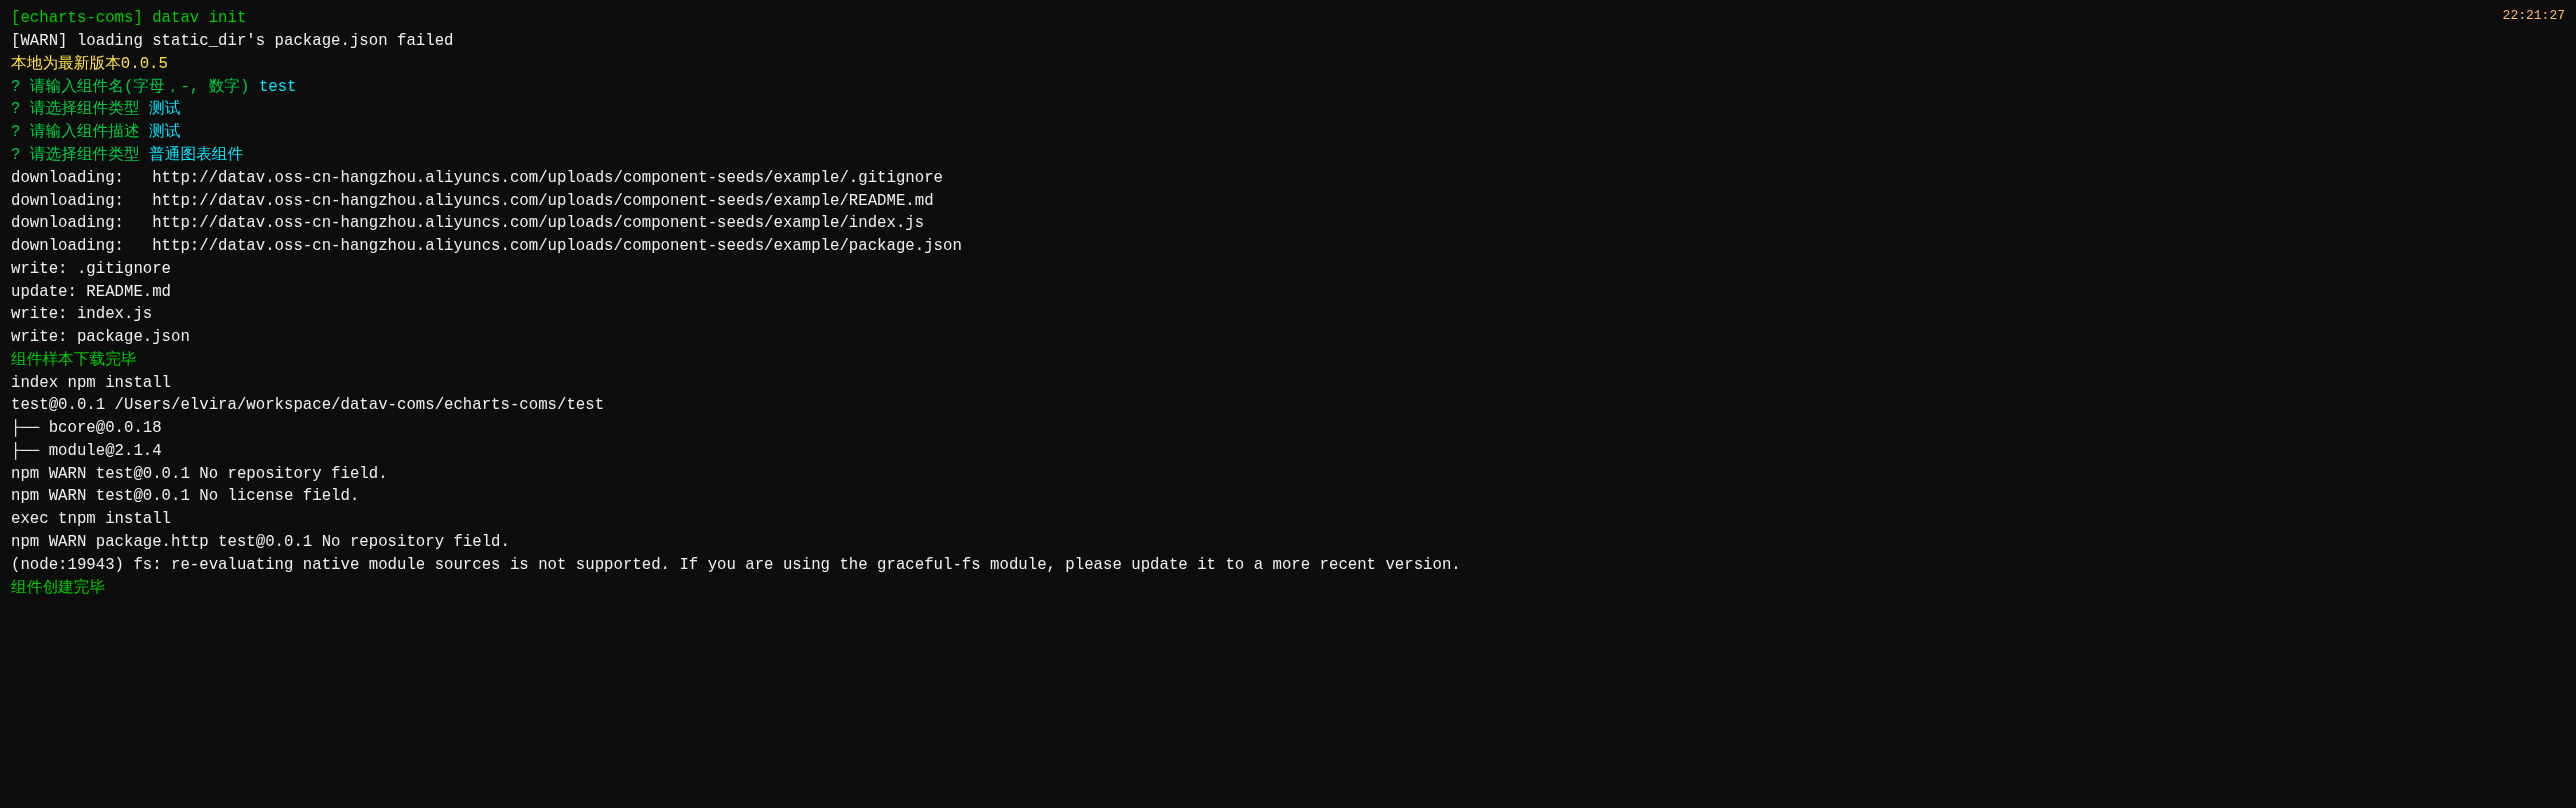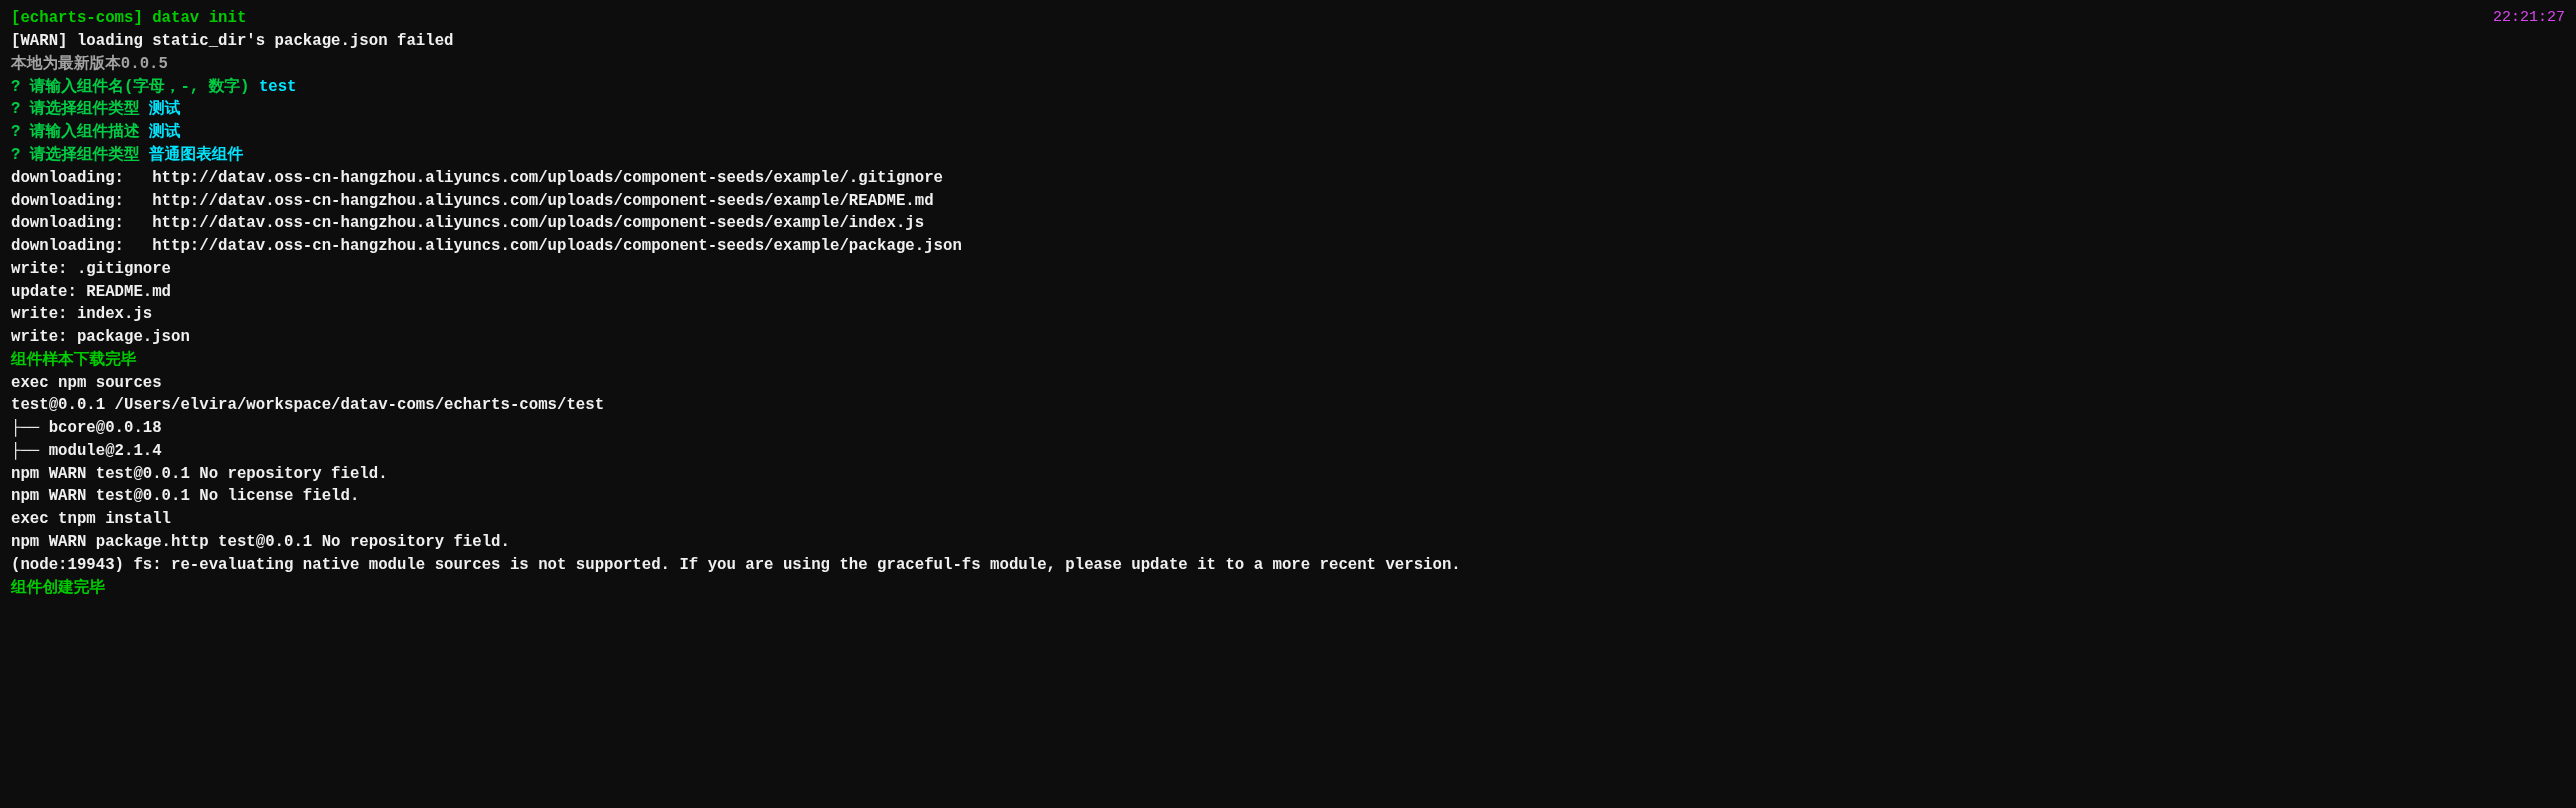--- a/index.html
+++ b/index.html
@@ -20,29 +20,28 @@
     }
     .terminal {
       width: 100%;
       height: 100%;
       position: relative;
     }
     .time-display {
       position: absolute;
       top: 0;
       right: 0;
-      color: #d946ef;
-      font-size: 15px;
+      color: #fdba74;
+      font-size: 13px;
     }
     .line {
       white-space: pre;
-      font-weight: bold;
     }
     .green { color: #00cc00; }
-    .orange { color: #a3a3a3; }
+    .orange { color: #fde047; }
     .warn { color: #f0f0f0; }
     .prompt-label { color: #00cc44; }
     .answer { color: #00e5ff; }
   </style>
 </head>
 <body>
 
 <div class="terminal">
   <span class="time-display">22:21:27</span>
 
@@ -56,21 +55,21 @@
       <div class="line"><span class="prompt-label">? 请选择组件类型 </span><span class="answer">普通图表组件</span></div>
       <div class="line">downloading:   http://datav.oss-cn-hangzhou.aliyuncs.com/uploads/component-seeds/example/.gitignore</div>
       <div class="line">downloading:   http://datav.oss-cn-hangzhou.aliyuncs.com/uploads/component-seeds/example/README.md</div>
       <div class="line">downloading:   http://datav.oss-cn-hangzhou.aliyuncs.com/uploads/component-seeds/example/index.js</div>
       <div class="line">downloading:   http://datav.oss-cn-hangzhou.aliyuncs.com/uploads/component-seeds/example/package.json</div>
       <div class="line">write: .gitignore</div>
       <div class="line">update: README.md</div>
       <div class="line">write: index.js</div>
       <div class="line">write: package.json</div>
       <div class="line"><span class="green">组件样本下载完毕</span></div>
-      <div class="line">exec npm sources</div>
+      <div class="line">index npm install</div>
       <div class="line">test@0.0.1 /Users/elvira/workspace/datav-coms/echarts-coms/test</div>
       <div class="line">├── bcore@0.0.18</div>
       <div class="line">├── module@2.1.4</div>
       <div class="line"></div>
       <div class="line">npm WARN test@0.0.1 No repository field.</div>
       <div class="line">npm WARN test@0.0.1 No license field.</div>
       <div class="line">exec tnpm install</div>
       <div class="line">npm WARN package.http test@0.0.1 No repository field.</div>
       <div class="line">(node:19943) fs: re-evaluating native module sources is not supported. If you are using the graceful-fs module, please update it to a more recent version.</div>
       <div class="line"><span class="green">组件创建完毕</span></div>

